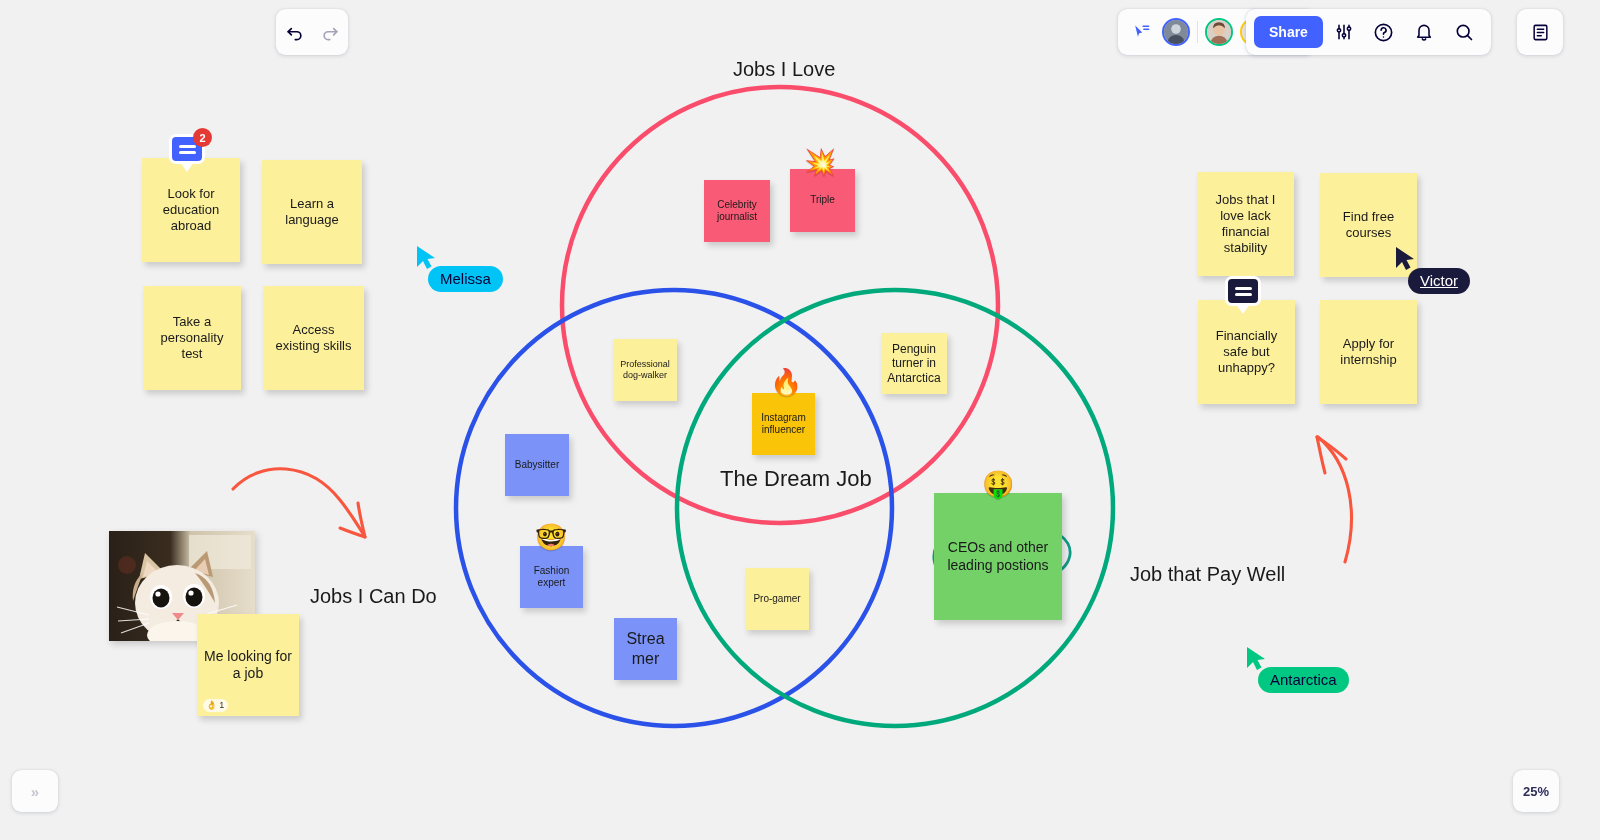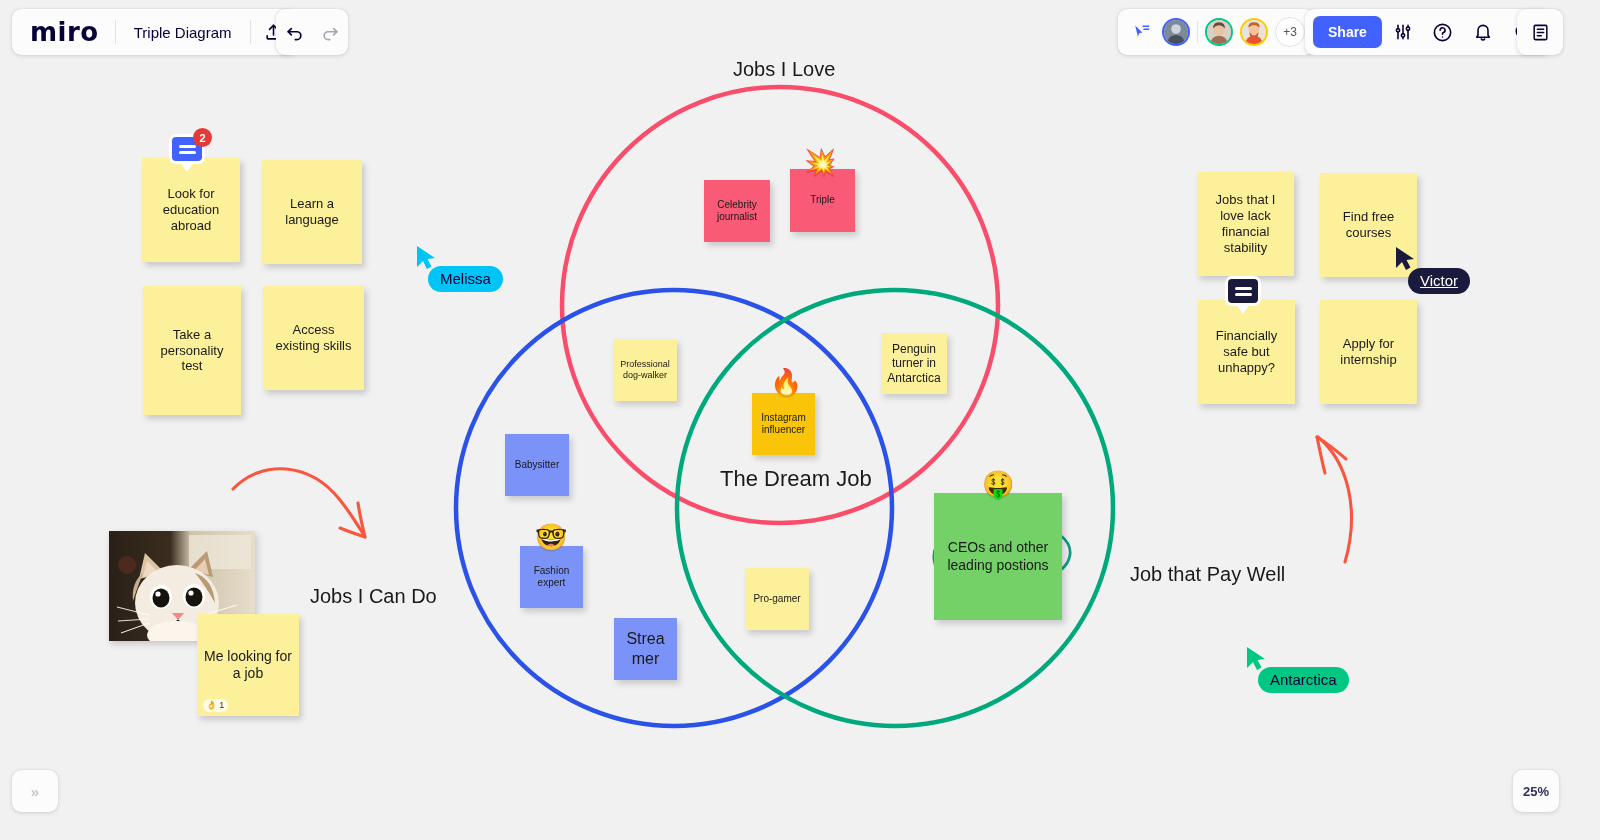--- a/index.html
+++ b/index.html
@@ -259,21 +259,21 @@
           <span class="txt">Look for education abroad</span>
         </div>
         <div class="comment-bubble" style="left: 169px; top: 134px;">
           <span class="line"></span>
           <span class="line"></span>
           <span class="comment-count">2</span>
         </div>
         <div class="sticky" style="left: 262px; top: 160px; width: 100px; height: 104px; background: rgb(253, 240, 155); font-size: 13px;">
           <span class="txt">Learn a language</span>
         </div>
-        <div class="sticky" style="left: 143px; top: 286px; width: 98px; height: 129px; background: rgb(253, 240, 155); font-size: 13px;">
+        <div class="sticky" style="left: 143px; top: 286px; width: 98px; height: 104px; background: rgb(253, 240, 155); font-size: 13px;">
           <span class="txt">Take a personality test</span>
         </div>
         <div class="sticky" style="left: 263px; top: 286px; width: 101px; height: 104px; background: rgb(253, 240, 155); font-size: 13px;">
           <span class="txt">Access existing skills</span>
         </div>
         <div class="sticky" style="left: 1197px; top: 172px; width: 97px; height: 104px; background: rgb(253, 240, 155); font-size: 13px;">
           <span class="txt">Jobs that I love lack financial stability</span>
         </div>
         <div class="sticky" style="left: 1320px; top: 173px; width: 97px; height: 104px; background: rgb(253, 240, 155); font-size: 13px; align-items: center;">
           <span class="txt">Find free courses</span>
@@ -346,33 +346,20 @@
         </div>
         <div class="cursor" style="left: 1245px; top: 646px;">
           <svg class="arrow" width="22" height="26" viewBox="0 0 22 26">
             <path d="M2 1 L2 22 L8 16 L12 24 L16.5 21.5 L12.5 14 L20 13 Z" fill="#00c781"></path>
           </svg>
           <div class="name" style="background: rgb(0, 199, 129); color: rgb(5, 0, 56); left: 13px; top: 21px;">Antarctica</div>
         </div>
       </div>
   </div>
 
-  <div class="bar" style="left:12px; top:9px;">
-    <div class="logo">miro</div>
-    <div class="vdiv"></div>
-    <div class="board-title">Triple Diagram</div>
-    <div class="vdiv"></div>
-    <div class="tb-btn">
-      <svg width="19" height="19" viewBox="0 0 24 24" fill="none" stroke="#050038" stroke-width="2" stroke-linecap="round" stroke-linejoin="round">
-        <path d="M12 15V3"></path>
-          <path d="M7 8l5-5 5 5"></path>
-          <path d="M4 16v3a1 1 0 0 0 1 1h14a1 1 0 0 0 1-1v-3"></path>
-      </svg>
-    </div>
-  </div>
 
   <div class="bar" style="left:276px; top:9px; width:72px;">
     <div class="tb-btn">
       <svg width="19" height="19" viewBox="0 0 24 24" fill="none" stroke="#050038" stroke-width="2.1" stroke-linecap="round" stroke-linejoin="round">
         <path d="M4 11h11a5 5 0 0 1 0 10h-2"></path>
           <path d="M8 7l-4 4 4 4"></path>
       </svg>
     </div>
     <div class="tb-btn disabled">
       <svg width="19" height="19" viewBox="0 0 24 24" fill="none" stroke="#050038" stroke-width="2.1" stroke-linecap="round" stroke-linejoin="round">
@@ -410,21 +397,21 @@
         <rect width="32" height="32" fill="#e7e2da"></rect>
         <ellipse cx="16" cy="12" rx="7.3" ry="8" fill="#f3c49c"></ellipse>
         <path d="M8.5 10q7.5-7 15 0 .5-7-7.5-7T8.5 10z" fill="#c2632c"></path>
         <path d="M10 16q6 9 12 0 0 9-6 9t-6-9z" fill="#c2632c"></path>
         <ellipse cx="16" cy="30" rx="11" ry="9" fill="#e4572e"></ellipse>
       </svg>
     </div>
     <div class="more-avatars">+3</div>
   </div>
 
-  <div class="bar" style="left:1305px; top:9px; padding:0 8px; gap:2px;">
+  <div class="bar" style="left:1246px; top:9px; padding:0 8px; gap:2px;">
     <button class="share-btn">Share</button>
     <div class="tb-btn" style="width:38px;">
       <svg width="20" height="20" viewBox="0 0 24 24" fill="none" stroke="#050038" stroke-width="1.9" stroke-linecap="round">
         <path d="M6 4v4M6 12v8M12 4v10M12 18v2M18 4v2M18 10v10"></path>
         <circle cx="6" cy="10" r="2"></circle>
           <circle cx="12" cy="16" r="2"></circle>
           <circle cx="18" cy="8" r="2"></circle>
       </svg>
     </div>
     <div class="tb-btn" style="width:38px;">

